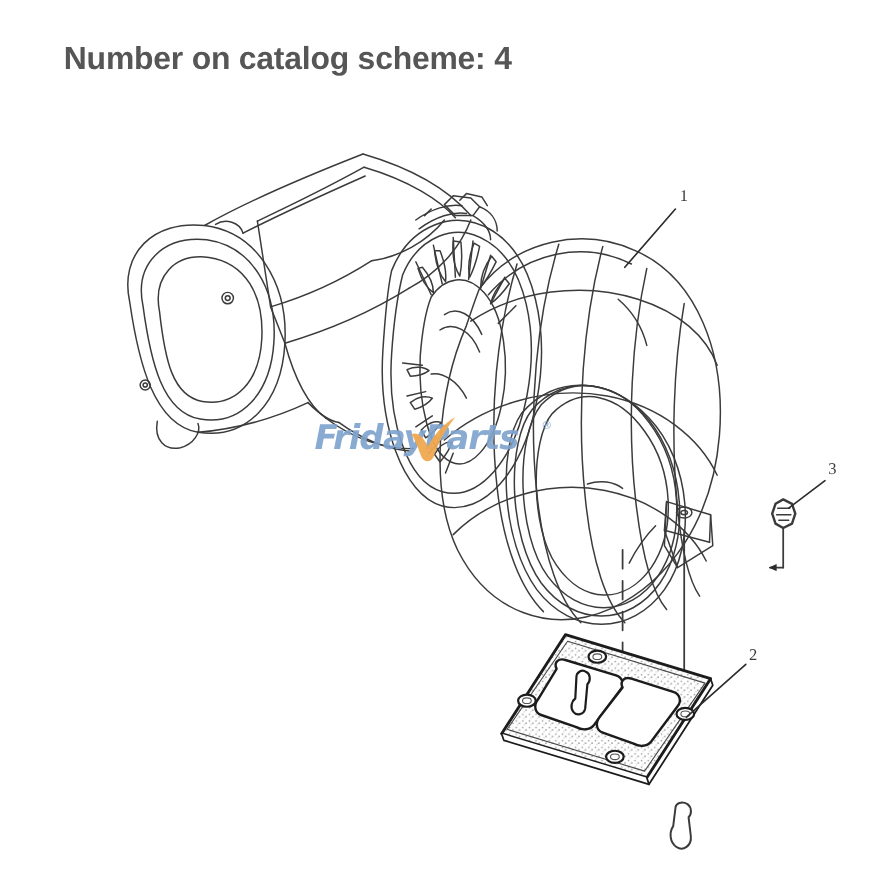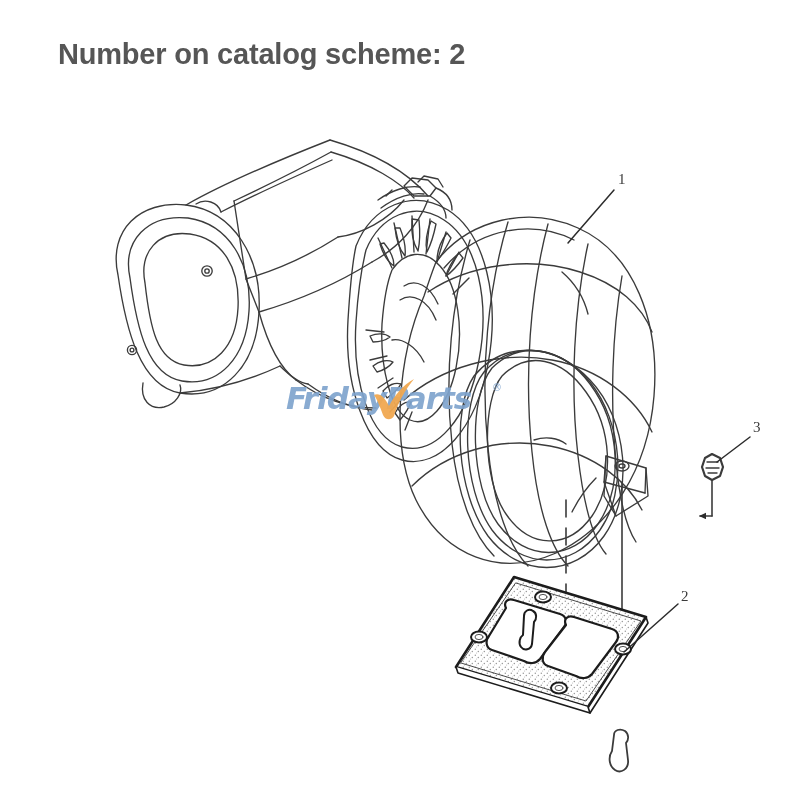--- a/index.html
+++ b/index.html
@@ -99,21 +99,21 @@
   #callout-2 { left: 681px; top: 589px; }
   #callout-3 { left: 753px; top: 420px; }
 
   svg { display: block; }
 </style>
 </head>
 <body>
 
 <div id="page">
 
-  <div id="title">Number on catalog scheme: 2</div>
+  <div id="title">Number on catalog scheme: 4</div>
 
   <svg id="drawing" viewBox="0 0 800 800" width="800" height="800" xmlns="http://www.w3.org/2000/svg">
 
     <defs>
 
       <pattern id="stipple" width="6" height="6" patternUnits="userSpaceOnUse">
         <rect width="6" height="6" fill="#ffffff"></rect>
         <circle cx="1.3" cy="1.3" r="0.75" fill="#9a9a9a"></circle>
         <circle cx="4.3" cy="3.6" r="0.75" fill="#9a9a9a"></circle>
         <circle cx="2.6" cy="5.0" r="0.55" fill="#b4b4b4"></circle>

